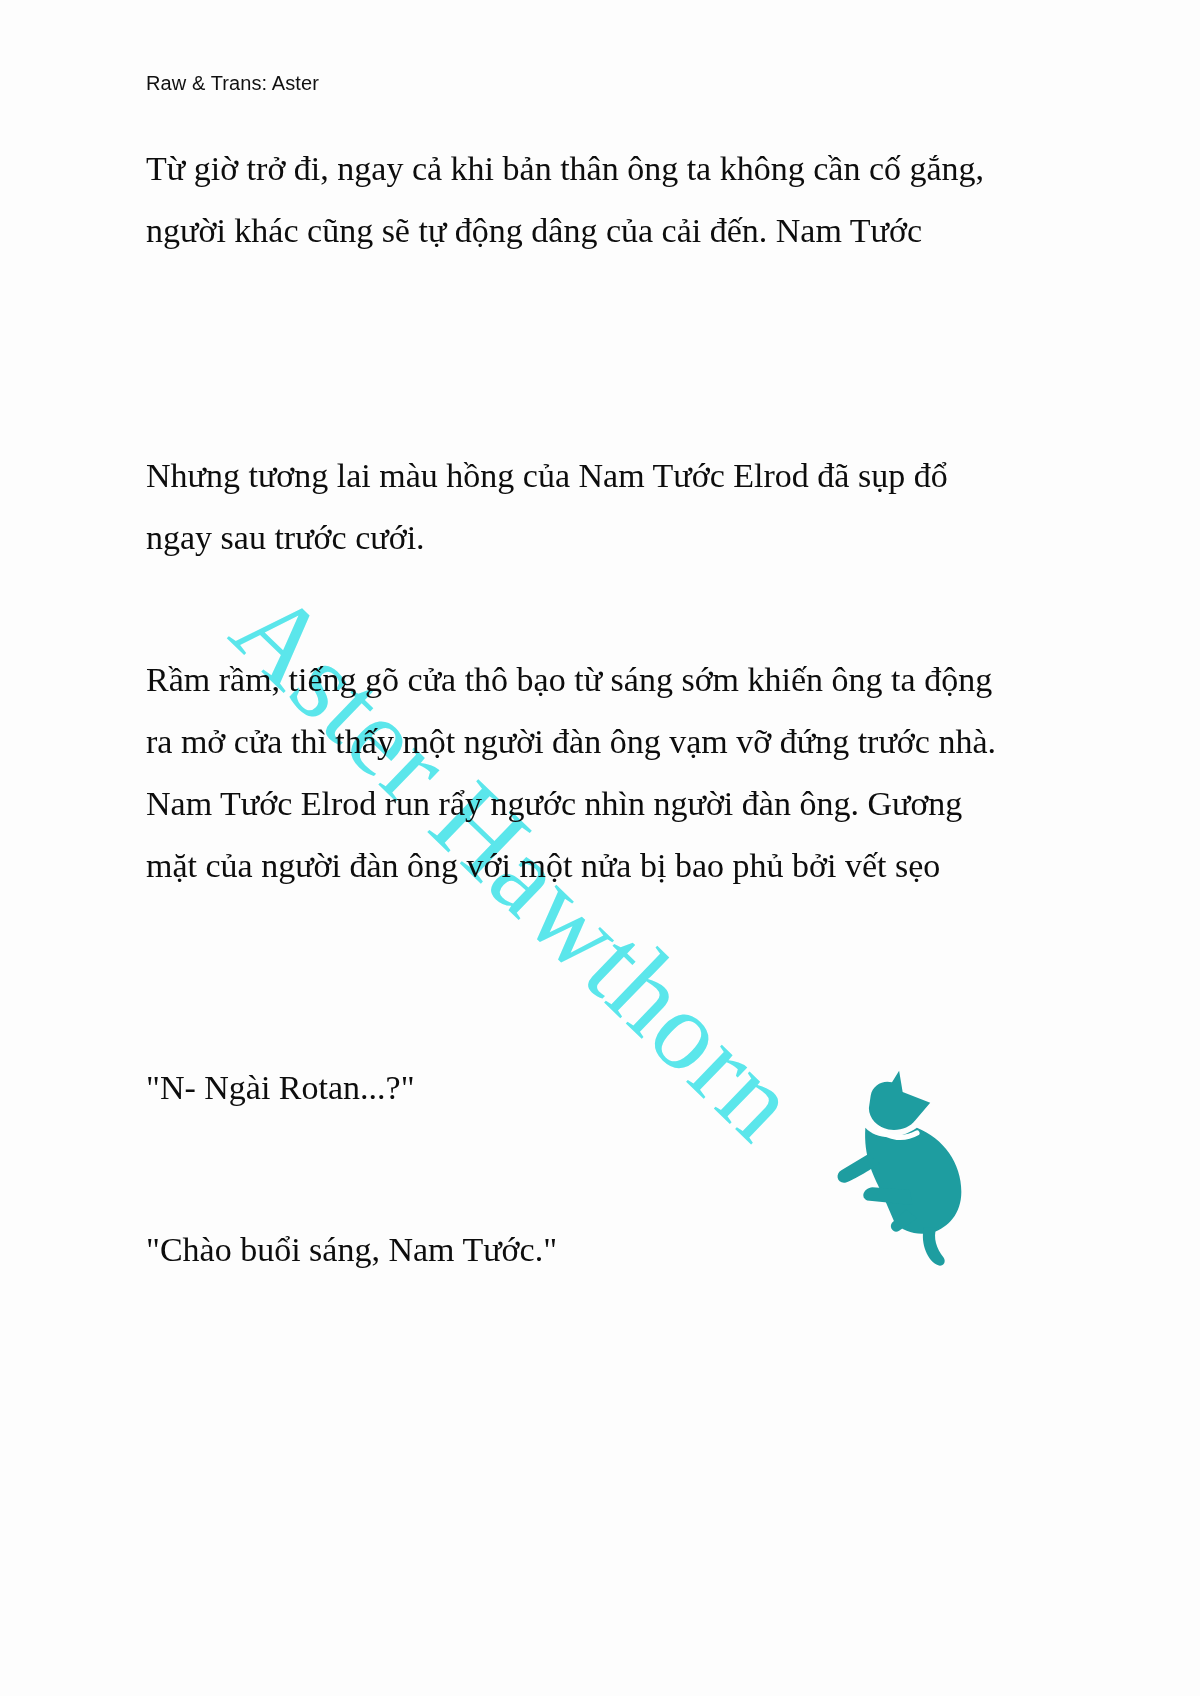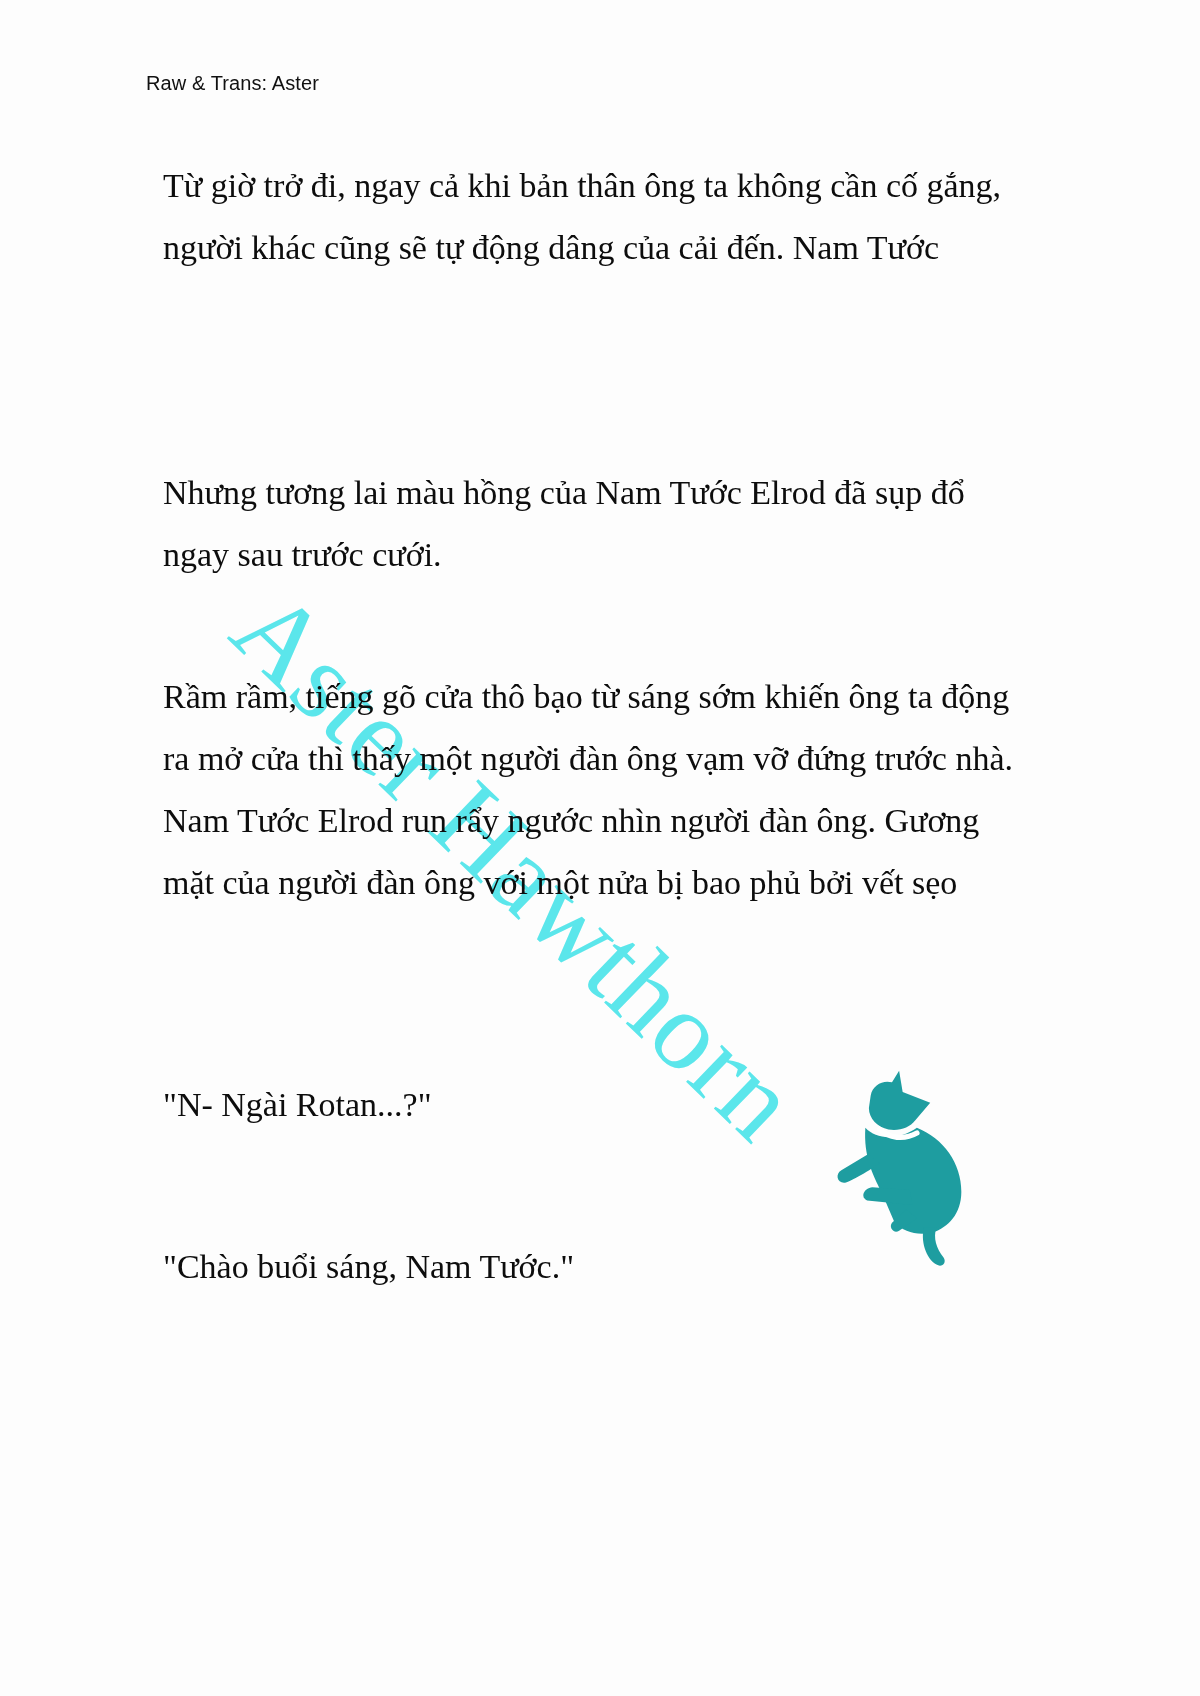--- a/index.html
+++ b/index.html
@@ -29,21 +29,21 @@
       color: #111111;
       letter-spacing: 0.1px;
     }
     .para {
       position: absolute;
       left: 146px;
       font-family: "Liberation Serif", serif;
       font-size: 34px;
       line-height: 62px;
       color: #0d0d0d;
-      margin: 17px;
+      margin: 0;
       white-space: nowrap;
     }
     .para .line { display: block; }
     #p1 { top: 138px; }
     #p2 { top: 445px; }
     #p3 { top: 649px; }
     #p4 { top: 1057px; }
     #p5 { top: 1219px; }
 
     .watermark {

